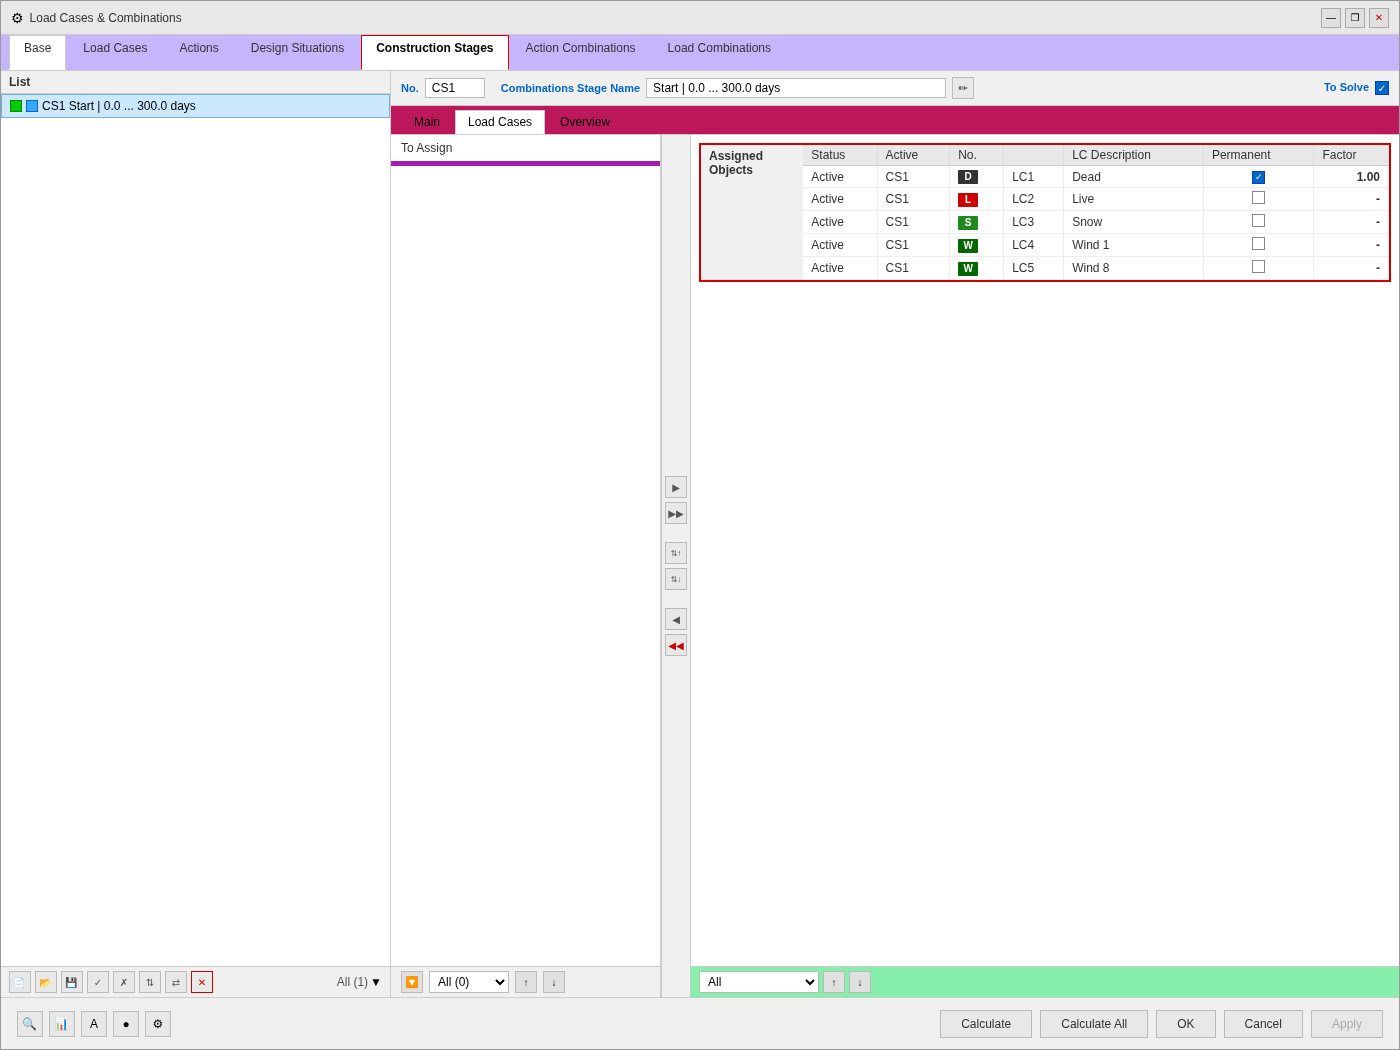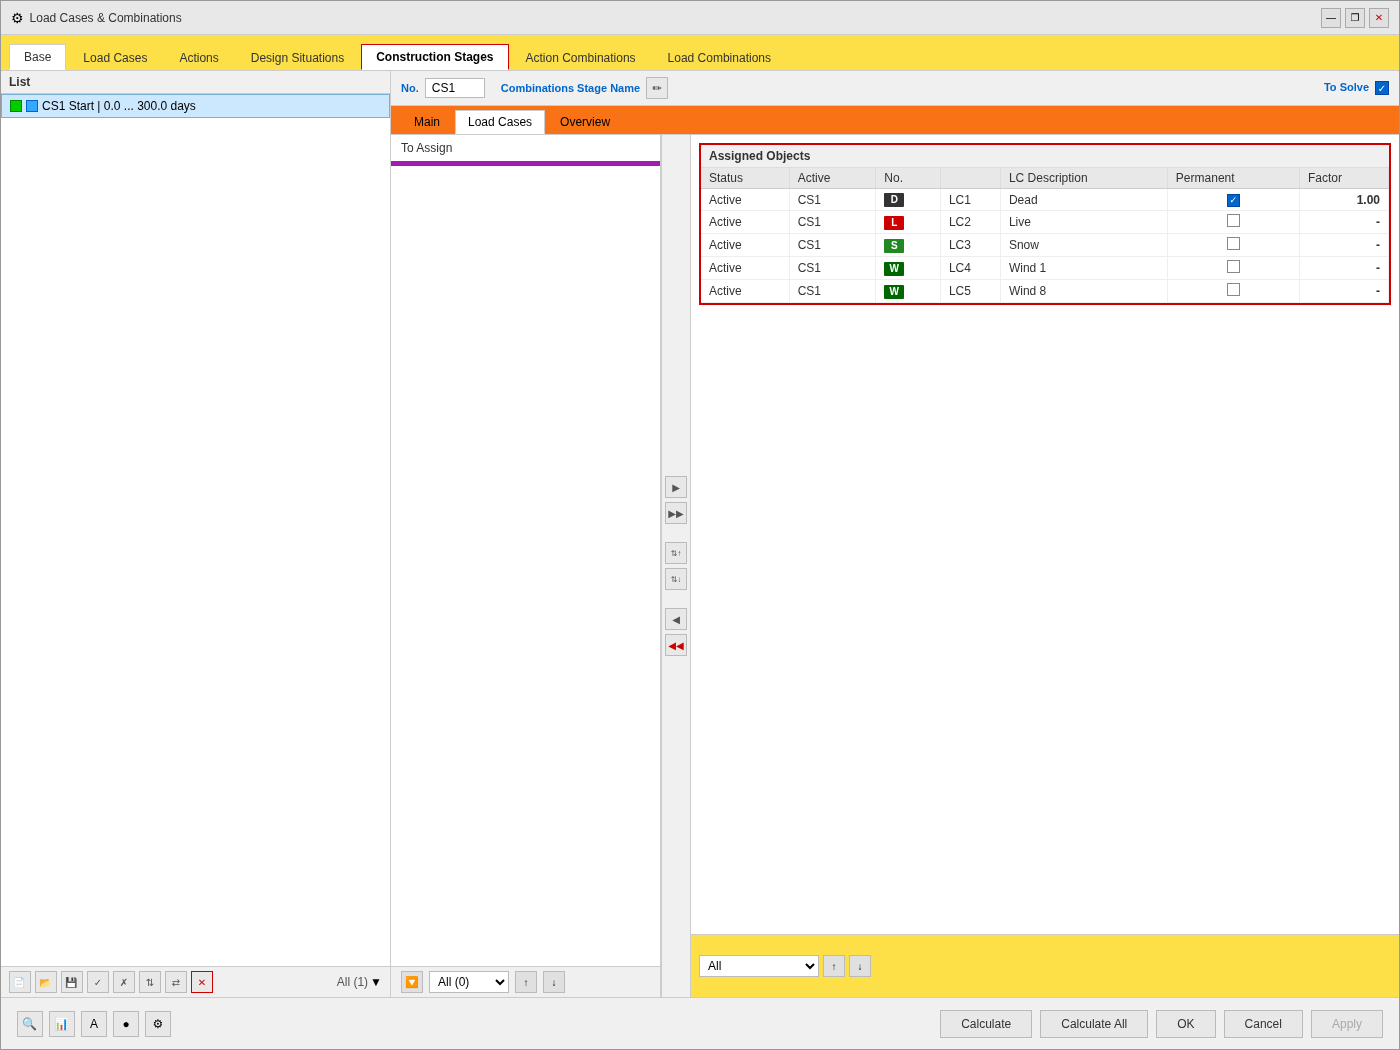--- a/index.html
+++ b/index.html
@@ -46,24 +46,23 @@
       height: 20px;
       border: 1px solid #aaa;
       background: #e0e0e0;
       cursor: pointer;
       display: flex;
       align-items: center;
       justify-content: center;
       font-size: 10px;
     }
     .tab-bar {
-      background: #fde047;
+      background: #c4b5fd;
       border-bottom: 1px solid #ccc;
       display: flex;
-      align-items: flex-end;
       padding: 0 8px;
       height: 36px;
     }
     .tab {
       padding: 5px 14px;
       border: 1px solid transparent;
       cursor: pointer;
       font-size: 12px;
       color: #333;
       background: transparent;
@@ -209,21 +208,21 @@
       display: flex;
       align-items: center;
       justify-content: center;
       color: white;
       font-size: 10px;
     }
     .subtab-bar {
       display: flex;
       padding: 4px 10px 0 10px;
       gap: 2px;
-      background: #f97316;
+      background: #be185d;
       border-bottom: 1px solid #ccc;
     }
     .subtab {
       padding: 4px 12px;
       border: 1px solid transparent;
       cursor: pointer;
       font-size: 12px;
       background: transparent;
     }
     .subtab.active-subtab {
@@ -281,21 +280,21 @@
       flex: 1;
       background: #fff;
       display: flex;
       flex-direction: column;
     }
     .assigned-box {
       border: 2px solid #cc0000;
       margin: 8px;
       flex: 1;
       display: flex;
-      flex-direction: column;
+      flex-direction: row;
       overflow: hidden;
     }
     .assigned-title {
       background: #f0f0f0;
       border-bottom: 1px solid #ddd;
       padding: 4px 8px;
       font-size: 12px;
       font-weight: bold;
       color: #333;
     }
@@ -450,22 +449,22 @@
       border: 1px solid #bbb;
       background: #e8e8e8;
       cursor: pointer;
       display: flex;
       align-items: center;
       justify-content: center;
       font-size: 11px;
     }
     .assigned-footer {
       border-top: 1px solid #ccc;
-      padding: 20px 8px;
-      background: #fde047;
+      padding: 4px 8px;
+      background: #86efac;
       display: flex;
       align-items: flex-start;
       gap: 4px;
     }
   </style>
 </head>
 <body>
 
 <div class="window">
 
@@ -522,20 +521,21 @@
 
     <div class="right-panel">
 
       <div class="cs-header">
         <div class="cs-field">
           <span class="cs-label">No.</span>
           <input class="cs-input" type="text" value="CS1" style="">
         </div>
         <div class="cs-field">
           <span class="cs-label">Combinations Stage Name</span>
+          <input class="cs-name-input" type="text" value="Start | 0.0 ... 300.0 days" style="">
           <div class="edit-icon-btn">✏</div>
         </div>
         <div class="cs-solve">
           <span class="cs-solve-label">To Solve</span>
           <div class="checkbox-blue">✓</div>
         </div>
       </div>
 
       <div class="subtab-bar">
         <div class="subtab">Main</div>

